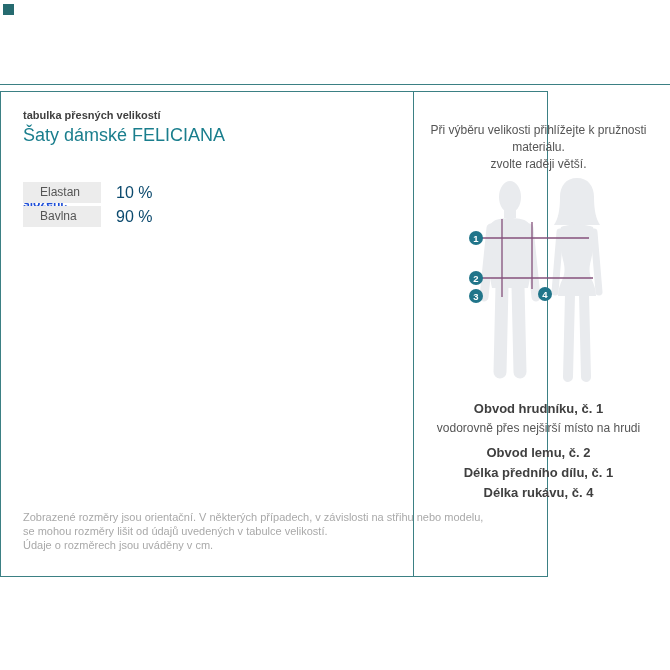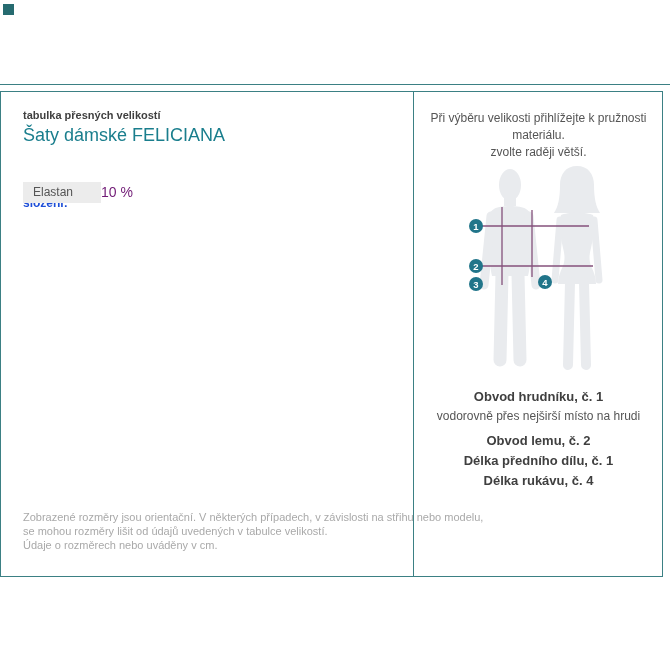--- a/index.html
+++ b/index.html
@@ -3,36 +3,36 @@
 <meta charset="utf-8">
 <style>
   * { margin:0; padding:0; box-sizing:border-box; }
   html,body { width:670px; height:670px; background:#fff;
               font-family:"Liberation Sans","DejaVu Sans",sans-serif; }
   .page { position:relative; width:670px; height:670px; background:#fff; overflow:hidden; }
 
   .corner-mark { position:absolute; left:3px; top:4px; width:11px; height:11px; background:#266b70; }
   .top-rule   { position:absolute; left:0; top:84px; width:670px; height:1px; background:#3b8084; }
 
-  .frame { position:absolute; left:0; top:91px; width:663px; height:486px;
+  .frame { position:absolute; left:0; top:91px; width:548px; height:486px;
            border:1px solid #3b8084; background:#fff; }
   .divider { position:absolute; left:412px; top:0; bottom:0; width:1px; background:#3b8084; }
 
   .left-panel  { position:absolute; left:0; top:0; width:412px; height:100%; }
-  .right-panel { position:absolute; left:413px; top:0; width:249px; height:100%; }
+  .right-panel { position:absolute; left:413px; top:12px; width:249px; height:100%; }
 
   .subtitle { position:absolute; left:22px; top:17px; font-size:11px; font-weight:bold; color:#3f3f3f; }
   .title    { position:absolute; left:22px; top:33px; font-size:18px; font-weight:normal; color:#1a7e8d; }
   .comp-heading { position:absolute; left:22px; top:66px; font-size:12px; font-weight:bold; color:#1d4ed8;margin-top:38px; }
 
   .comp-table { position:absolute; left:22px; top:90px; }
   .comp-row  { display:flex; margin-bottom:3px; height:21px; }
-  .comp-cell-label { width:78px; background:#ececec; padding-left:10px;
+  .comp-cell-label { width:78px; background:#ececec; padding-left:17px;
                      font-size:12px; line-height:21px; color:#555; }
-  .comp-cell-value { font-size:14px; line-height:21px; color:#701a75; }
+  .comp-cell-value { padding-left:15px; font-size:16px; line-height:21px; color:#0c4a6e; }
 
   .disclaimer { position:absolute; left:22px; top:418px; font-size:11px;
                 line-height:14px; color:#a9a9a9; white-space:nowrap; }
 
   .intro { margin-top:18px; text-align:center; font-size:12px; line-height:17px; color:#555; }
 
   .figure-svg { position:absolute; left:27px; top:68px; }
 
   .measures { position:absolute; left:0; top:297px; width:100%; text-align:center; }
   .m-label { font-size:13px; font-weight:bold; color:#3f3f3f; line-height:15px; margin-bottom:5px;text-align:center; }
@@ -51,26 +51,30 @@
     <div class="left-panel">
       <div class="subtitle">tabulka přesných velikostí</div>
       <div class="title">Šaty dámské FELICIANA</div>
       <div class="comp-heading">složení:</div>
 
       <div class="comp-table">
         <div class="comp-row">
           <div class="comp-cell-label">Elastan</div>
           <div class="comp-cell-value">10 %</div>
         </div>
+        <div class="comp-row">
+          <div class="comp-cell-label">Bavlna</div>
+          <div class="comp-cell-value">90 %</div>
+        </div>
       </div>
 
       <div class="disclaimer">
         <div>Zobrazené rozměry jsou orientační. V některých případech, v závislosti na střihu nebo modelu,</div>
         <div>se mohou rozměry lišit od údajů uvedených v tabulce velikostí.</div>
-        <div>Údaje o rozměrech nebo uváděny v cm.</div>
+        <div>Údaje o rozměrech jsou uváděny v cm.</div>
       </div>
     </div>
 
     <div class="divider"></div>
 
     <div class="right-panel">
       <div class="intro">
         <div>Při výběru velikosti přihlížejte k pružnosti materiálu.</div>
         <div>zvolte raději větší.</div>
       </div>

